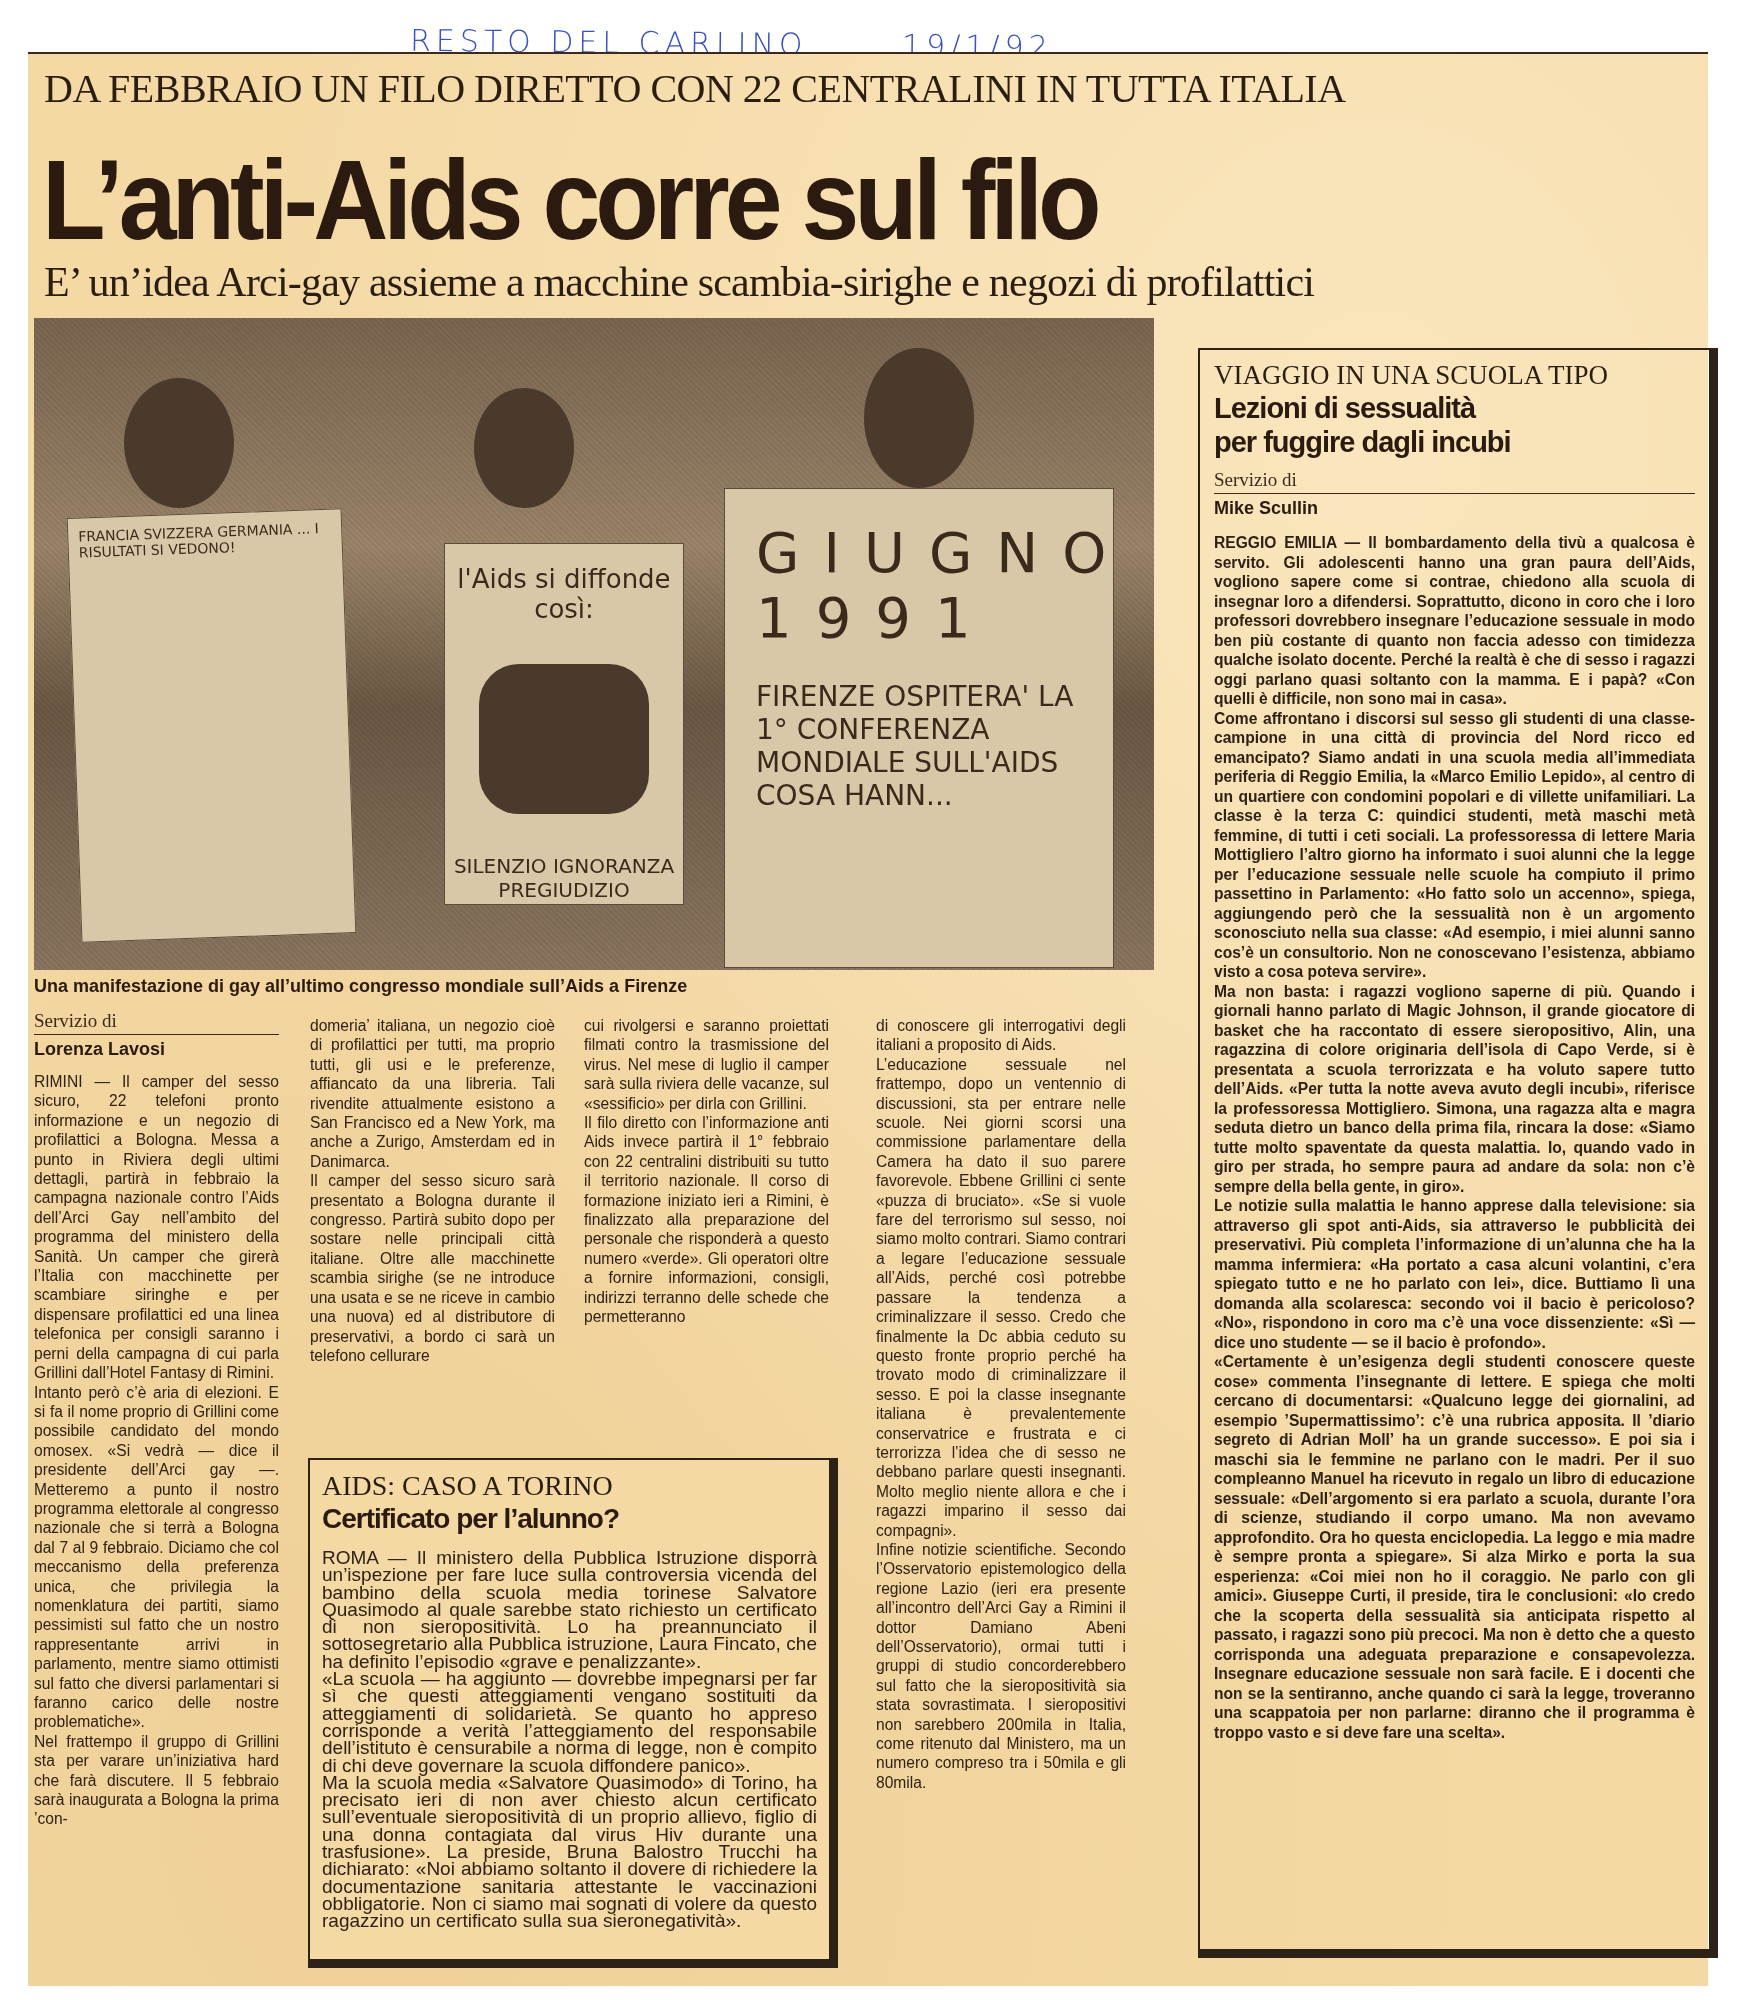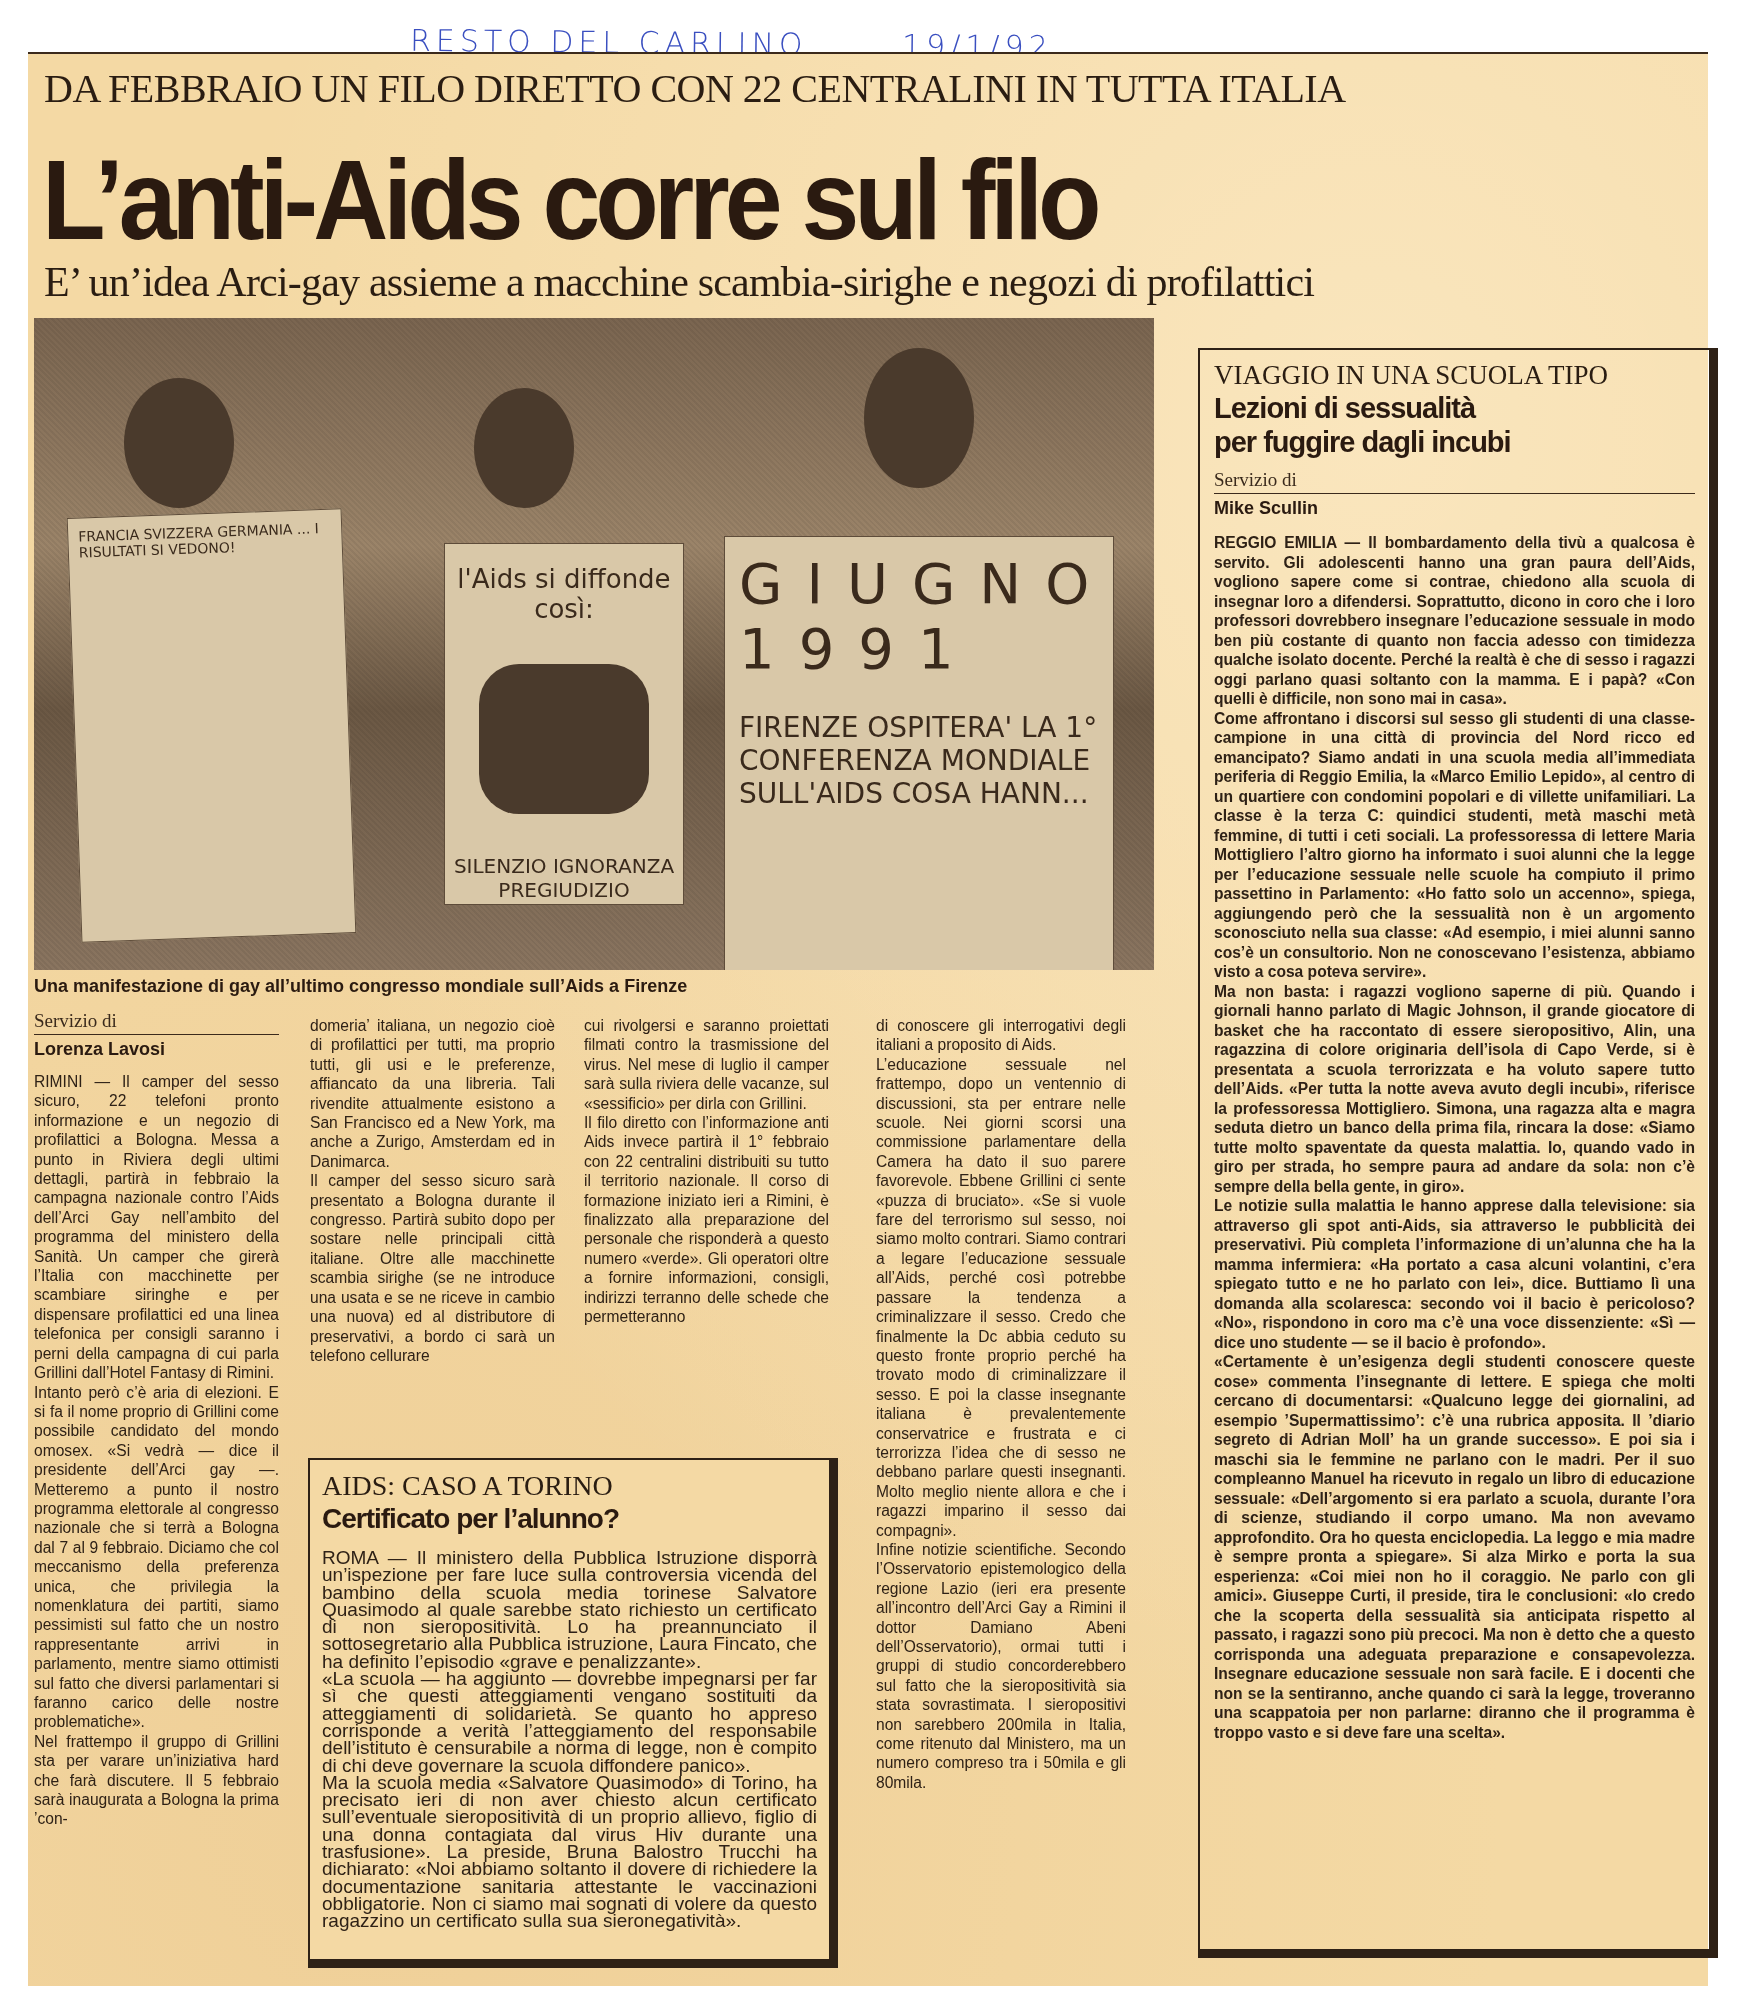--- a/index.html
+++ b/index.html
@@ -12,21 +12,21 @@
   .kicker{position:absolute;left:16px;top:11px;font-family:"Liberation Serif",serif;font-size:40px;letter-spacing:-0.5px;color:#2a1d12;white-space:nowrap;}
   .headline{position:absolute;left:14px;top:82px;font-family:"Liberation Sans",sans-serif;font-weight:700;font-size:104px;letter-spacing:-5px;color:#2a1a10;white-space:nowrap;transform:scaleY(1.08);transform-origin:top left;}
   .subhead{position:absolute;left:16px;top:204px;font-family:"Liberation Serif",serif;font-size:42px;letter-spacing:-0.8px;color:#2a1d12;white-space:nowrap;}
   .photo{position:absolute;left:6px;top:264px;width:1120px;height:652px;overflow:hidden;
          background:
            repeating-linear-gradient(45deg, rgba(0,0,0,0.06) 0 2px, transparent 2px 4px),
            linear-gradient(180deg,#7a6550 0%,#9b8469 35%,#6b5844 60%,#8a7560 100%);}
   .photo .sign{position:absolute;background:#d9c8a8;border:1px solid #5e4c3a;color:#3a2a1c;font-family:"DejaVu Sans",sans-serif;}
   .sign1{left:40px;top:195px;width:275px;height:425px;font-size:14px;padding:10px;box-sizing:border-box;transform:rotate(-2deg);}
   .sign2{left:410px;top:225px;width:240px;height:362px;font-size:26px;text-align:center;padding-top:20px;box-sizing:border-box;}
-  .sign3{left:690px;top:170px;width:390px;height:480px;font-size:28px;padding:14px;box-sizing:border-box;margin-top:48px;}
+  .sign3{left:690px;top:170px;width:390px;height:480px;font-size:28px;padding:31px;box-sizing:border-box;}
   .sign3 .big{font-size:56px;letter-spacing:24px;}
   .person{position:absolute;border-radius:50%;background:#4a3a2c;}
   .caption{position:absolute;left:6px;top:922px;font-weight:700;font-size:18px;color:#2a1a10;white-space:nowrap;}
   .byline-label{font-family:"Liberation Serif",serif;font-size:19px;color:#3a2a1c;}
   .byline-name{font-weight:700;font-size:18px;color:#2a1a10;}
   .rule{border-top:1px solid #3b2a1c;margin:2px 0 4px 0;}
   .col{position:absolute;font-size:15.6px;line-height:19.4px;text-align:justify;color:#2e2116;}
   .col p{margin:0;}
   .main-byline{position:absolute;left:6px;top:956px;width:245px;}
   .col1{left:6px;top:1018px;width:245px;}

